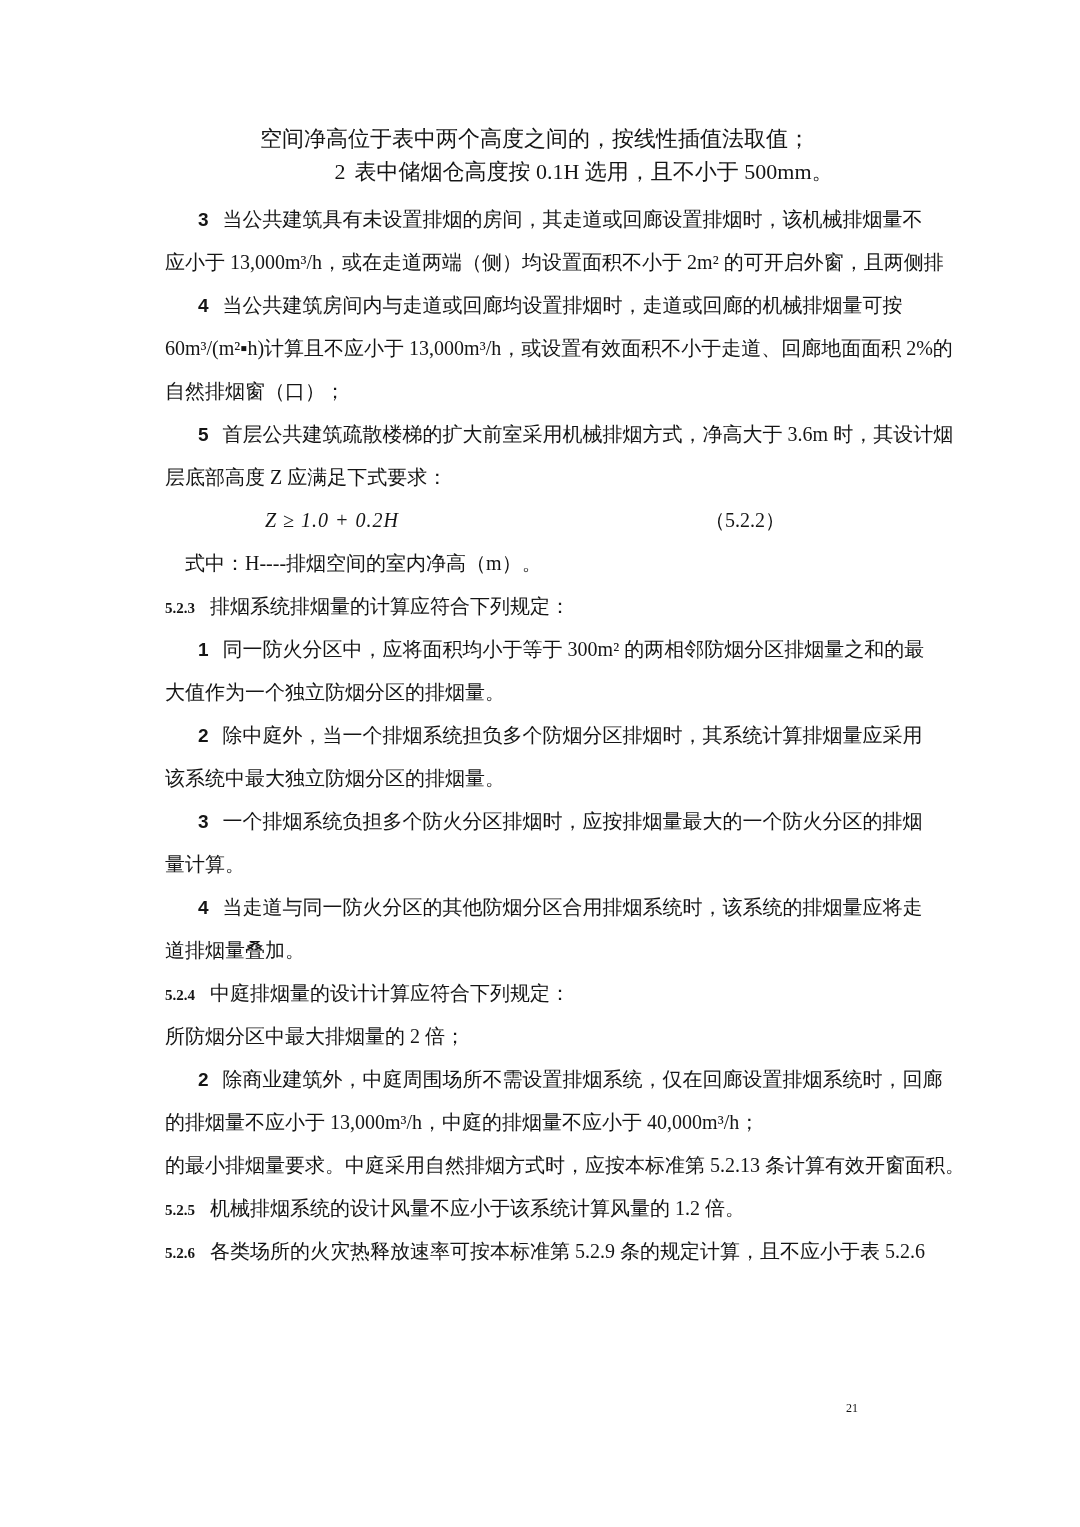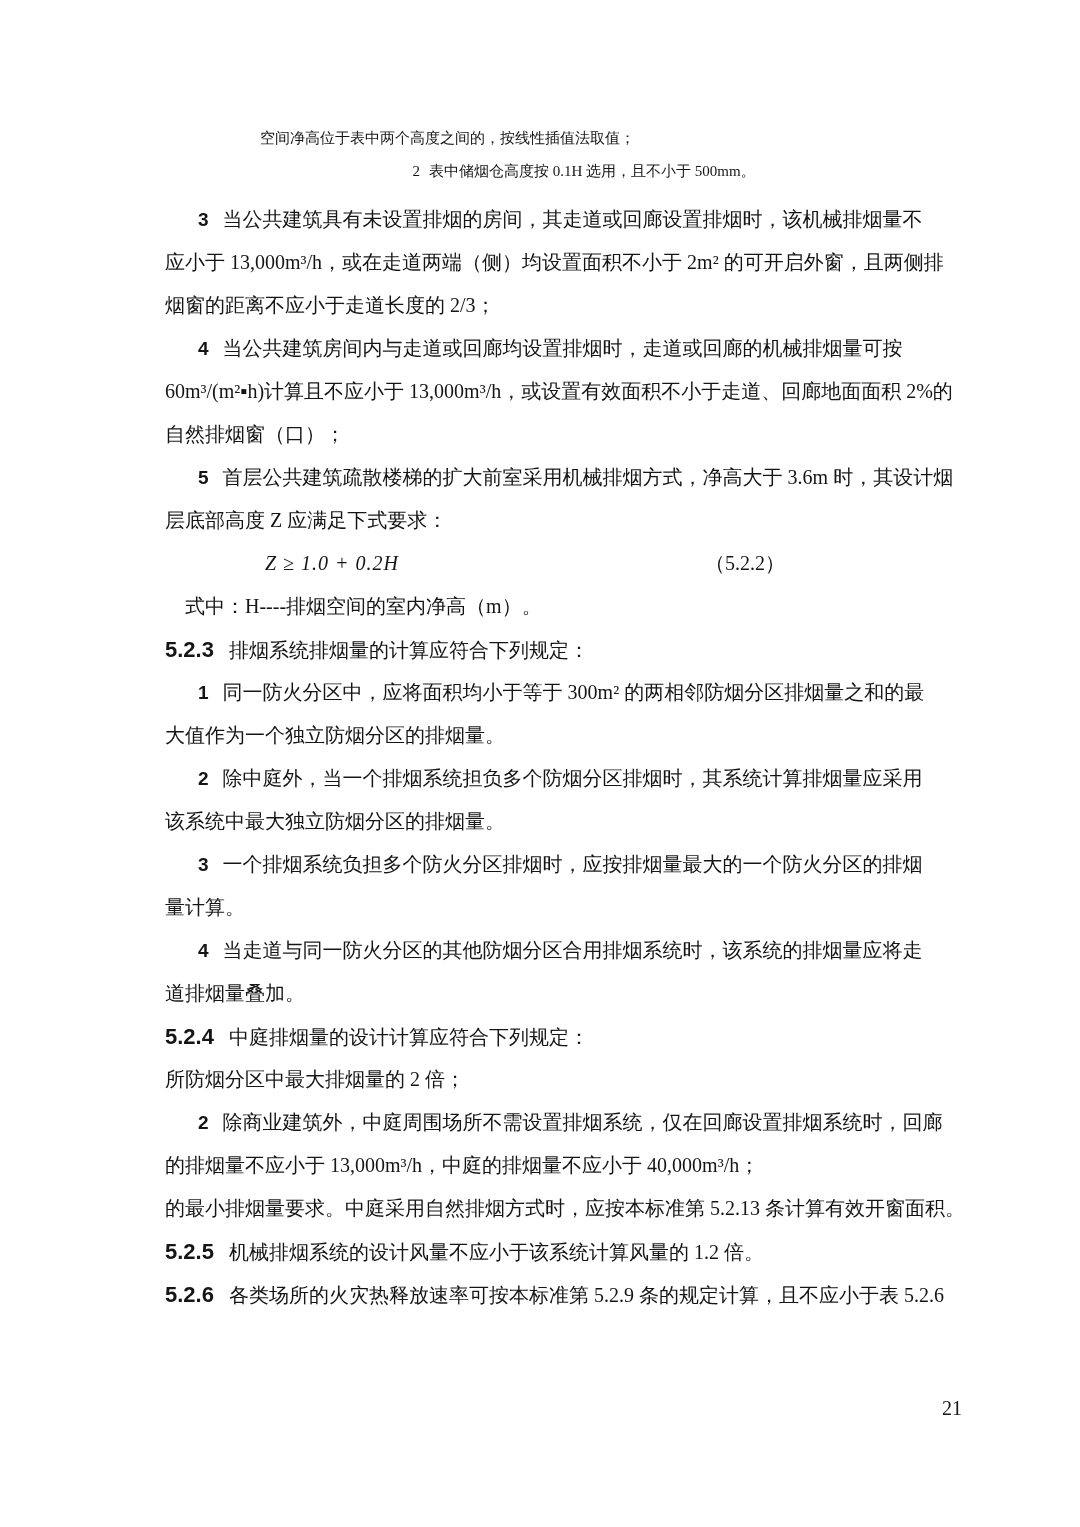--- a/index.html
+++ b/index.html
@@ -15,21 +15,21 @@
   .content {
     position:absolute;
     left:165px;
     top:122px;
     width:760px;
   }
   .line { white-space:nowrap; }
 
   
   .note-cont, .note-item {
-    font-size:15px;
+    font-size:22px;
     line-height:33px;
   }
   .note-cont { padding-left:95px; }
   .note-item { padding-left:78px;text-align:center; }
   .note-item .num {
     font-family:"Liberation Serif","DejaVu Serif",serif;
     font-weight:normal;
     margin-right:9px;
   }
 
@@ -42,56 +42,55 @@
   .first-body { margin-top:10px; }
 
   .item { padding-left:33px; }
   .item .num {
     font-family:"Liberation Sans","DejaVu Sans",sans-serif;
     font-weight:bold;
     font-size:19px;
     margin-right:14px;
   }
   .section .num {
-    font-family:Liberation Sans, sans-serif;
+    font-family:Liberation Serif, serif;
     font-weight:bold;
-    font-size:22px;
+    font-size:15px;
     margin-right:15px;
   }
   .legend { padding-left:20px; }
 
   .formula { display:flex; padding-left:100px; }
   .formula .txt {
     font-style:italic;
     letter-spacing:1px;
   }
   .formula .ref {
     font-style:normal;
     margin-left:auto;
     margin-right:140px;
   }
 
   .page-number {
     position:absolute;
-    left:942px;
+    left:846px;
     top:1395px;
-    font-size:20px;
+    font-size:12px;
     line-height:26px;
   }
 </style>
 </head>
 <body>
 
 <div class="page">
   <div class="content">
       <div class="line note-cont"><span class="txt">空间净高位于表中两个高度之间的，按线性插值法取值；</span></div>
       <div class="line note-item"><span class="num">2</span><span class="txt">表中储烟仓高度按 0.1H 选用，且不小于 500mm。</span></div>
       <div class="line item first-body"><span class="num">3</span><span class="txt">当公共建筑具有未设置排烟的房间，其走道或回廊设置排烟时，该机械排烟量不</span></div>
       <div class="line cont"><span class="txt">应小于 13,000m³/h，或在走道两端（侧）均设置面积不小于 2m² 的可开启外窗，且两侧排</span></div>
-      <div class="line cont"><span class="txt">烟窗的距离不应小于走道长度的 2/3；</span></div>
       <div class="line item"><span class="num">4</span><span class="txt">当公共建筑房间内与走道或回廊均设置排烟时，走道或回廊的机械排烟量可按</span></div>
       <div class="line cont"><span class="txt">60m³/(m²▪h)计算且不应小于 13,000m³/h，或设置有效面积不小于走道、回廊地面面积 2%的</span></div>
       <div class="line cont"><span class="txt">自然排烟窗（口）；</span></div>
       <div class="line item"><span class="num">5</span><span class="txt">首层公共建筑疏散楼梯的扩大前室采用机械排烟方式，净高大于 3.6m 时，其设计烟</span></div>
       <div class="line cont"><span class="txt">层底部高度 Z 应满足下式要求：</span></div>
       <div class="line formula">
         <span class="txt">Z ≥ 1.0 + 0.2H</span>
         <span class="ref">（5.2.2）</span>
       </div>
       <div class="line legend"><span class="txt">式中：H----排烟空间的室内净高（m）。</span></div>

